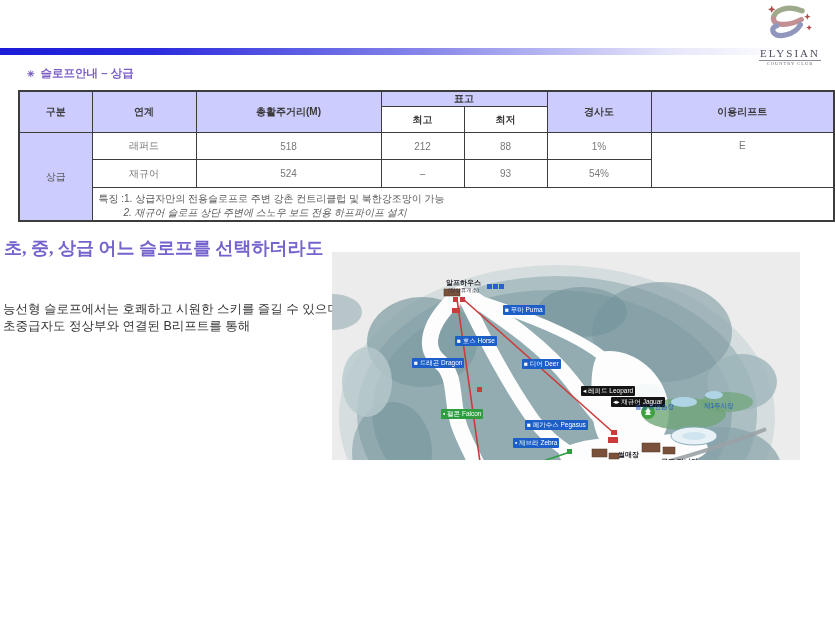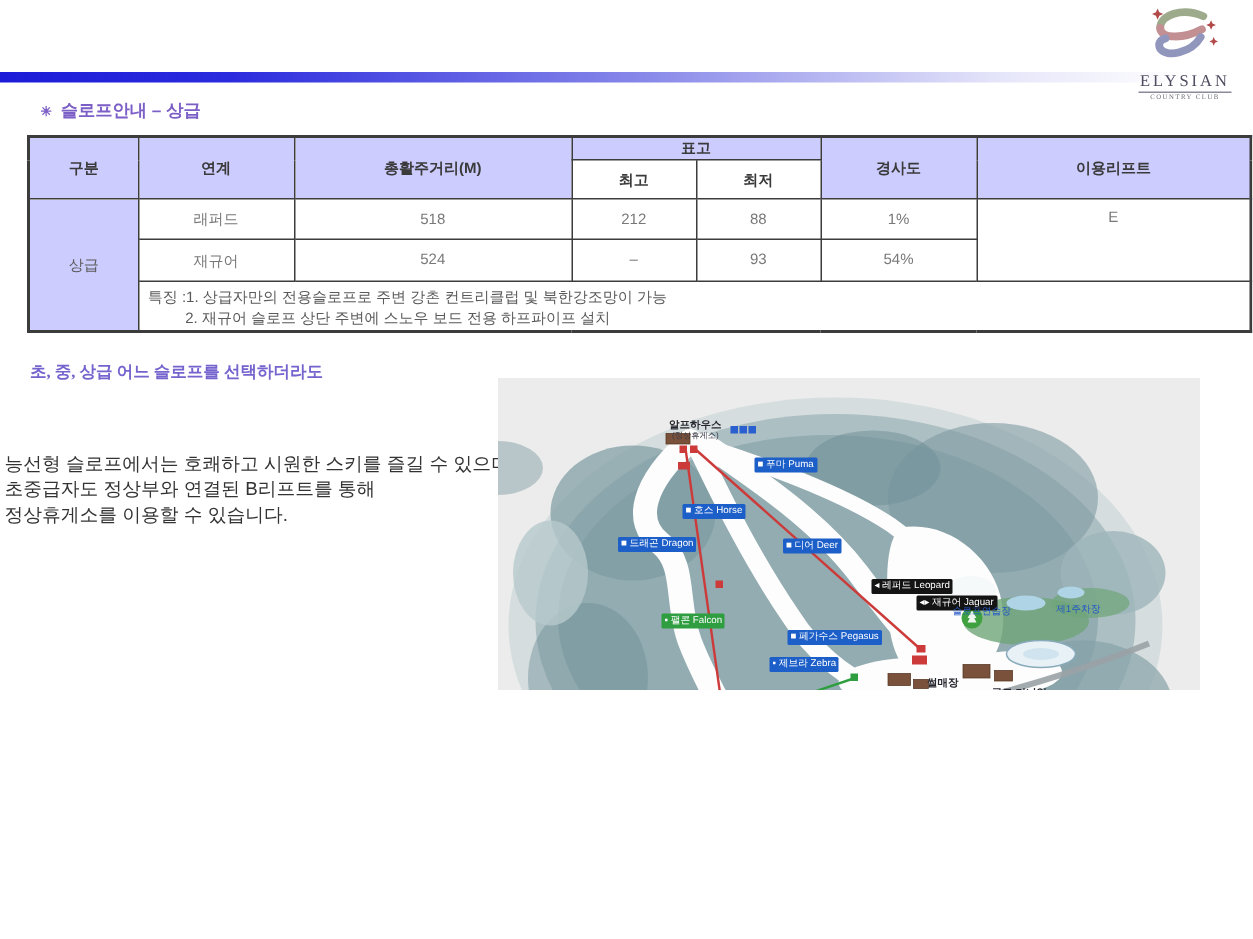--- a/index.html
+++ b/index.html
@@ -32,25 +32,25 @@
   .tblwrap{position:absolute;left:18px;top:90px;}
   table{border-collapse:collapse;table-layout:fixed;width:815px;border:2px solid #3c3c3c;}
   td,th{border:1px solid #3c3c3c;font-size:10px;text-align:center;vertical-align:middle;
         padding:0;overflow:hidden;}
   th{background:#CCCCFF;color:#3a3a3a;font-weight:bold;}
   th.sub{background:#ffffff;}
   td.cat{background:#CCCCFF;color:#5a5a5a;}
   td.data{color:#787878;}
   td.lift{vertical-align:top;padding-top:7px;}
   td.feat{text-align:left;vertical-align:top;padding:4px 14px 0 6px;color:#595959;line-height:14px;}
-  td.feat .indent{padding-left:25px;}
-
-  
-  .intro{position:absolute;left:20px;top:237px;font-family:"Liberation Serif",serif;
-         font-weight:bold;font-size:11px;line-height:22px;color:#7564CE;}
+  td.feat .indent{padding-left:25px;font-style:italic;}
+
+  
+  .intro{position:absolute;left:4px;top:237px;font-family:"Liberation Serif",serif;
+         font-weight:bold;font-size:18px;line-height:22px;color:#7564CE;}
   .bodytext{position:absolute;left:3px;top:301px;font-size:12.5px;line-height:17px;color:#333;}
 
   
   .map{position:absolute;left:332px;top:252px;width:468px;height:346px;background:#ECECEC;}
   .map svg{position:absolute;left:0;top:0;}
   .chip{position:absolute;font-size:6.5px;line-height:8px;padding:1px 2px;border-radius:1px;
         white-space:nowrap;color:#fff;}
   .chip.blue{background:#1D5FC8;}
   .chip.black{background:#141414;}
   .chip.green{background:#2E9E40;}
@@ -132,21 +132,20 @@
       </table>
   </div>
 
   <div class="intro">
     <div>초, 중, 상급 어느 슬로프를 선택하더라도</div>
   </div>
 
   <div class="bodytext">
     <div>능선형 슬로프에서는 호쾌하고 시원한 스키를 즐길 수 있으며,</div>
     <div>초중급자도 정상부와 연결된 B리프트를 통해</div>
-    <div>정상휴게소를 이용할 수 있습니다.</div>
   </div>
 
   <div class="map">
     <svg width="468" height="346" viewBox="0 0 468 346">
 
       <g>
         <ellipse cx="225" cy="165" rx="218" ry="152" fill="#C2D1D3" opacity="0.55"></ellipse>
         <ellipse cx="225" cy="162" rx="200" ry="138" fill="#A4BABE" opacity="0.85"></ellipse>
         <ellipse cx="220" cy="160" rx="180" ry="122" fill="#92ACB1"></ellipse>
         <ellipse cx="90" cy="90" rx="55" ry="45" fill="#7E9BA2" opacity="0.7"></ellipse>

